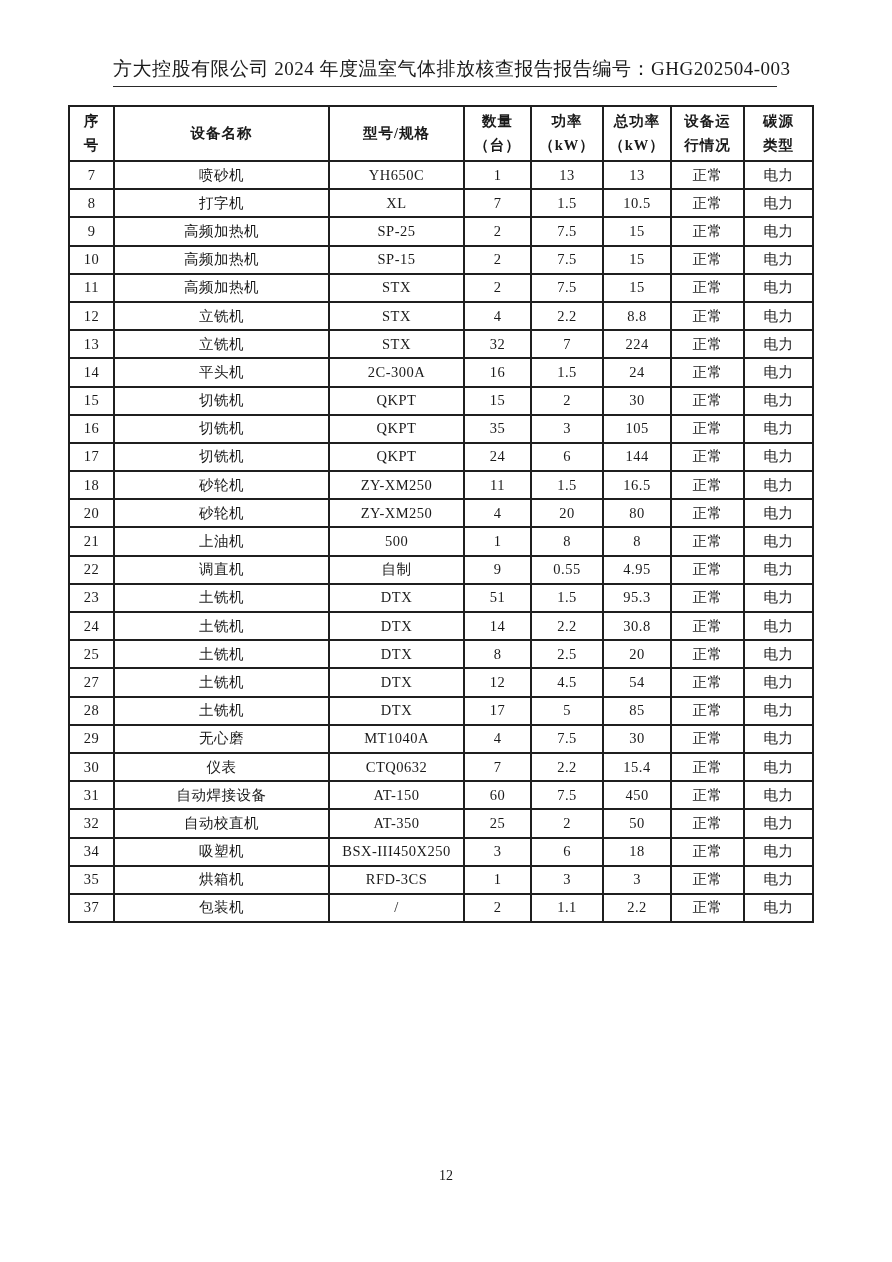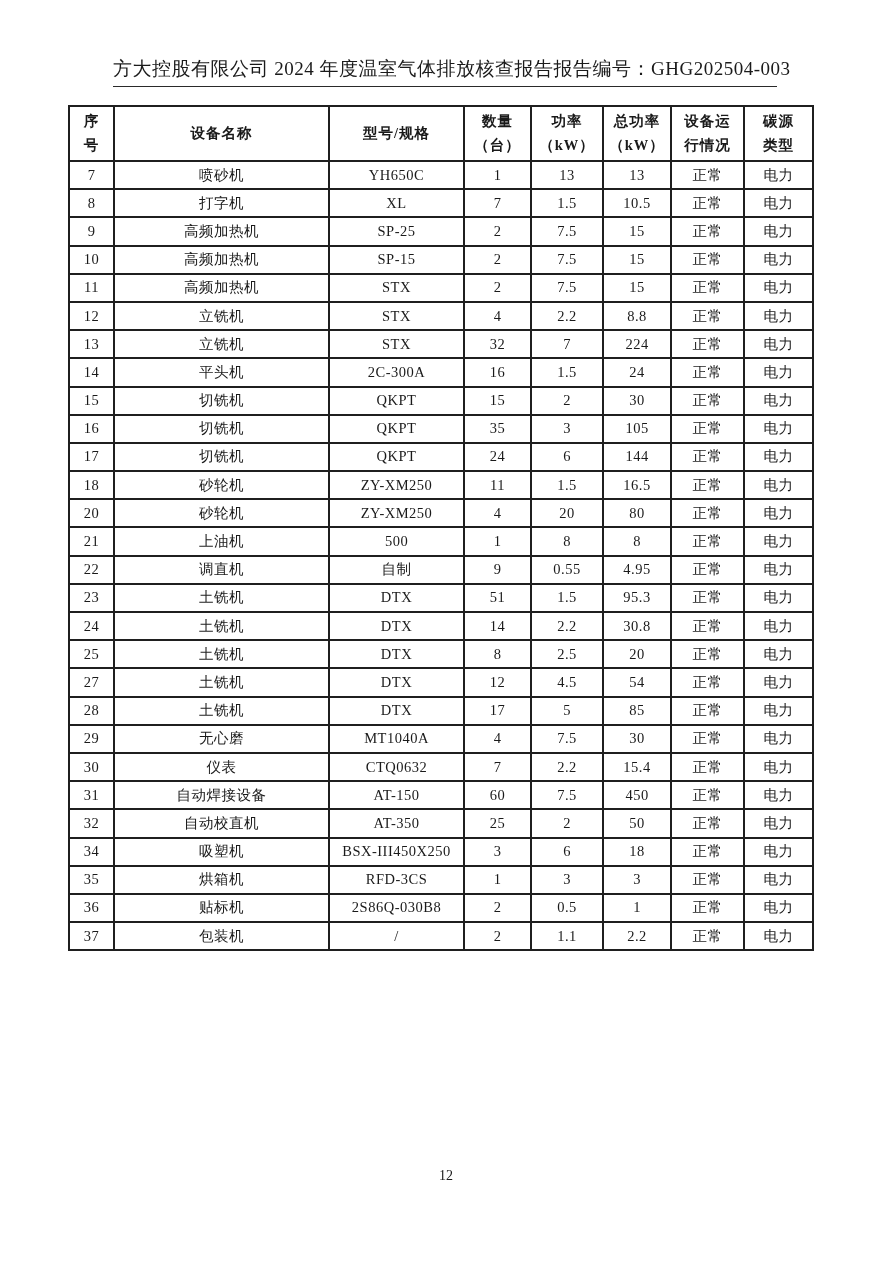--- a/index.html
+++ b/index.html
@@ -364,30 +364,20 @@
         <td>35</td>
         <td>烘箱机</td>
         <td>RFD-3CS</td>
         <td>1</td>
         <td>3</td>
         <td>3</td>
         <td>正常</td>
         <td>电力</td>
       </tr>
       <tr>
-        <td>36</td>
-        <td>贴标机</td>
-        <td>2S86Q-030B8</td>
-        <td>2</td>
-        <td>0.5</td>
-        <td>1</td>
-        <td>正常</td>
-        <td>电力</td>
-      </tr>
-      <tr>
         <td>37</td>
         <td>包装机</td>
         <td>/</td>
         <td>2</td>
         <td>1.1</td>
         <td>2.2</td>
         <td>正常</td>
         <td>电力</td>
       </tr>
     </tbody>

